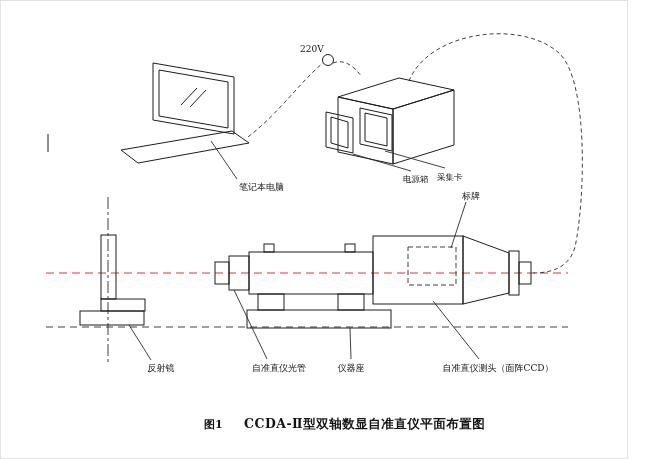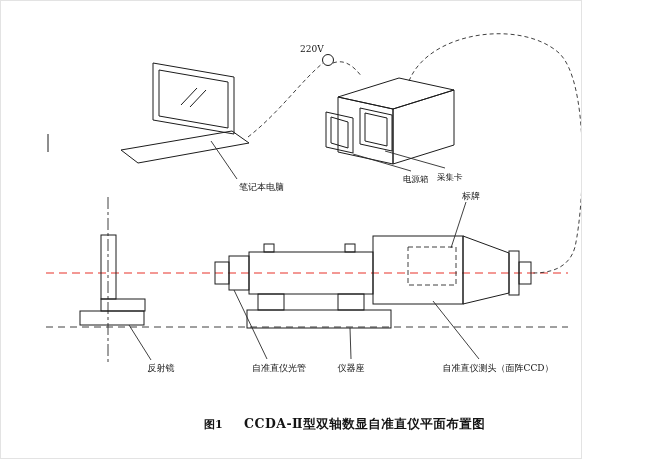--- a/index.html
+++ b/index.html
@@ -1,17 +1,17 @@
 <!DOCTYPE html>
 <html><head>
 <meta charset="utf-8">
 <style>
   html,body{margin:0;padding:0;background:#ffffff;}
   .page{
-    position:relative;width:582px;height:459px;background:#ffffff;
+    position:relative;width:628px;height:459px;background:#ffffff;
     border:1px solid #e3e3e3;box-sizing:border-box;overflow:hidden;
     font-family:"DejaVu Serif", serif;
   }
   svg{display:block;}
   .ln{stroke:#1c1c1c;fill:none;stroke-width:1;}
   .thin{stroke:#2a2a2a;fill:none;stroke-width:0.9;}
   .txt{fill:#141414;stroke:none;font-family:"DejaVu Serif", serif;}
   .small{font-size:9px;}
   .tiny{font-size:8.5px;}
   .cap{font-size:12.5px;font-weight:bold;letter-spacing:0.5px;}

